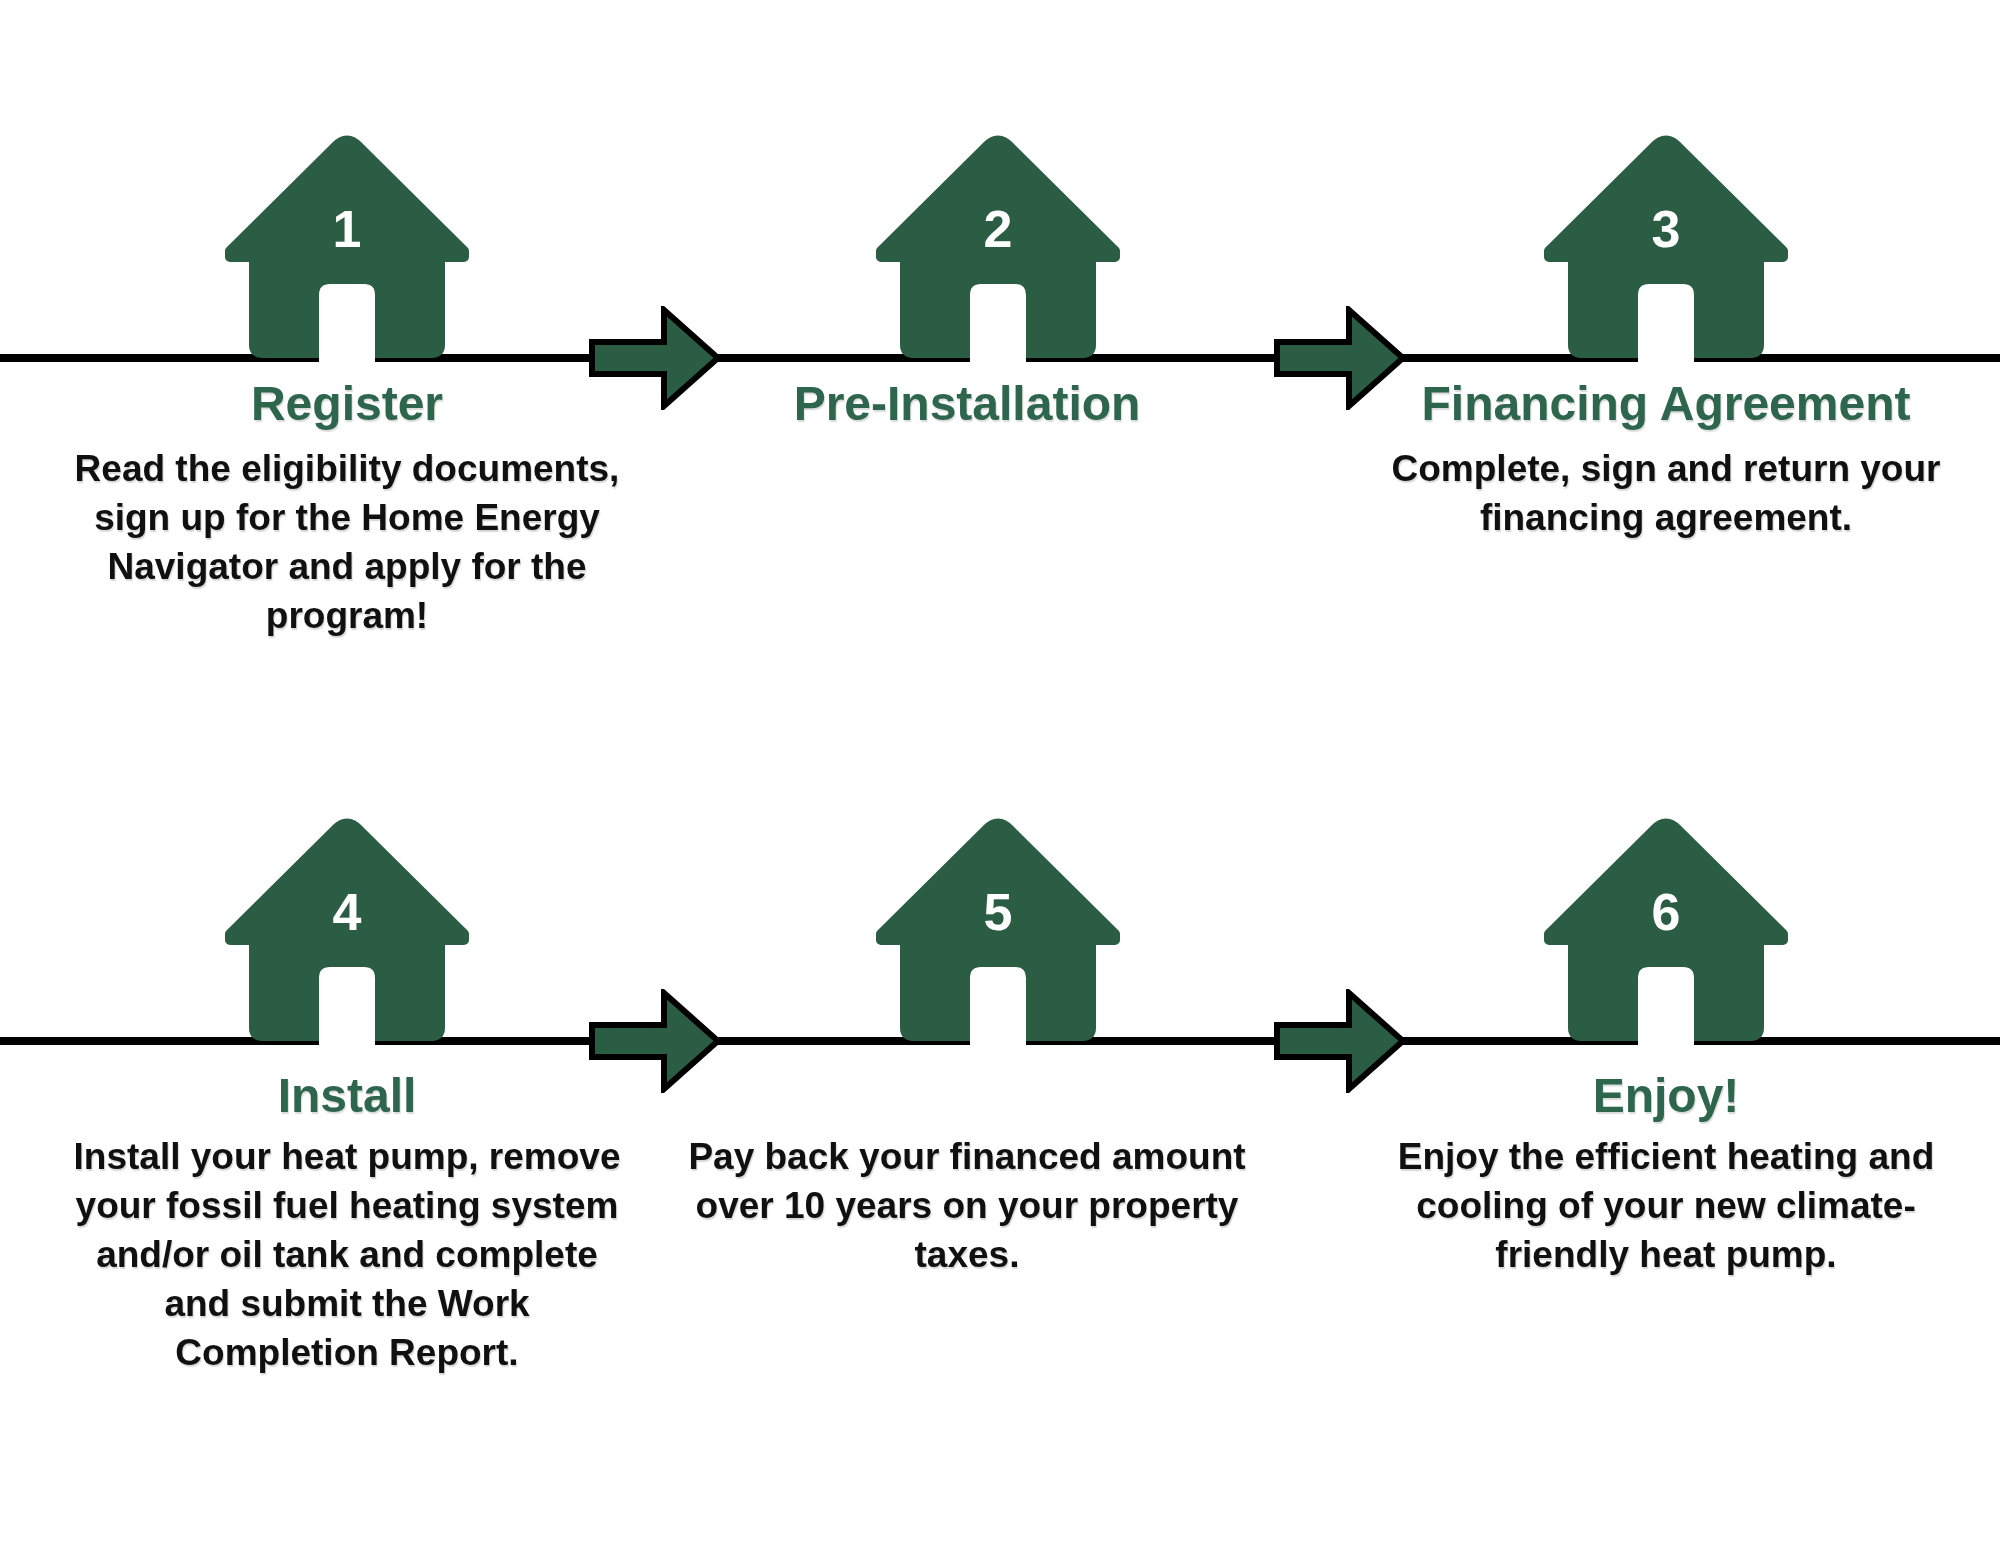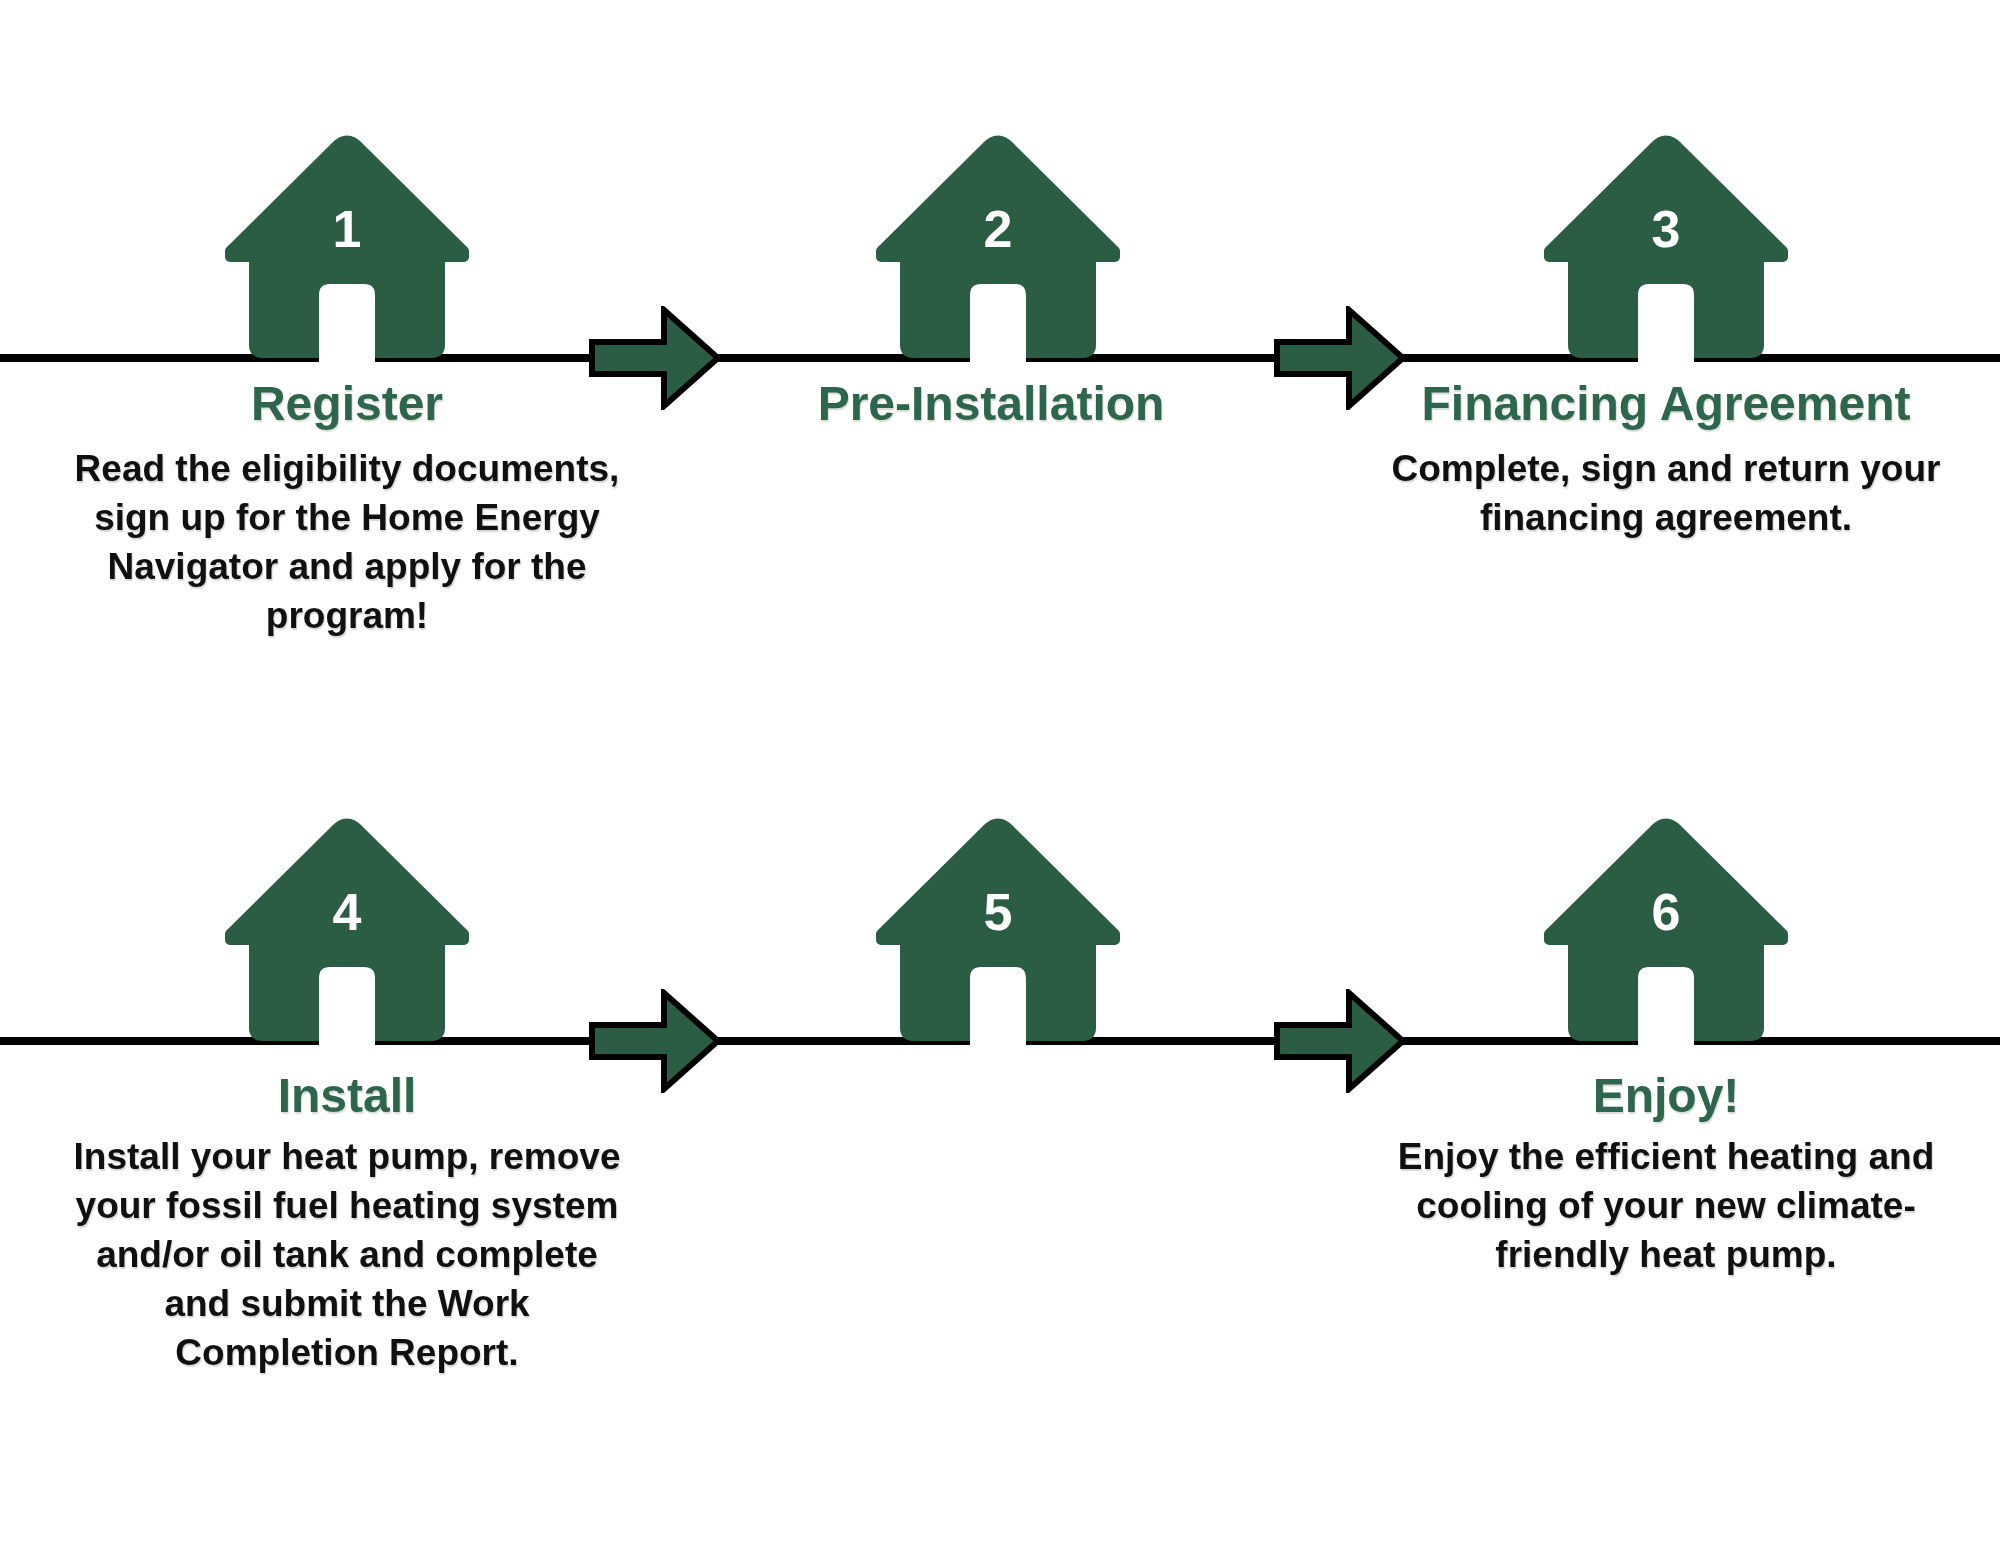--- a/index.html
+++ b/index.html
@@ -74,21 +74,21 @@
     font-size: 37px;
     line-height: 49px;
     font-weight: bold;
     color: #101010;
     white-space: pre-line;
     z-index: 2;
     text-shadow: 1px 2px 1px rgba(110,110,110,0.28);
   }
   
   #title-1, #desc-1, #title-4, #desc-4 { left: -3px; }
-  #title-2, #desc-2, #title-5, #desc-5 { left: 641px; }
+  #title-2, #desc-2, #title-5, #desc-5 { left: 617px; }
   #title-3, #desc-3, #title-6, #desc-6 { left: 1316px; }
   #title-1, #title-2, #title-3 { top: 376px; }
   #desc-1,  #desc-2,  #desc-3  { top: 444px; }
   #title-4, #title-5, #title-6 { top: 1068px; }
   #desc-4,  #desc-5,  #desc-6  { top: 1132px; }
 </style>
 </head>
 <body>
 
 <div id="canvas">
@@ -159,19 +159,22 @@
   <div id="desc-3" class="step-desc">Complete, sign and return your
 financing agreement.</div>
 
   <div id="title-4" class="step-title">Install</div>
   <div id="desc-4" class="step-desc">Install your heat pump, remove
 your fossil fuel heating system
 and/or oil tank and complete
 and submit the Work
 Completion Report.</div>
 
+  <div id="desc-5" class="step-desc">Pay back your financed amount
+over 10 years on your property
+taxes.</div>
 
   <div id="title-6" class="step-title">Enjoy!</div>
   <div id="desc-6" class="step-desc">Enjoy the efficient heating and
 cooling of your new climate-
 friendly heat pump.</div>
 
 </div>
 
 </body></html>

